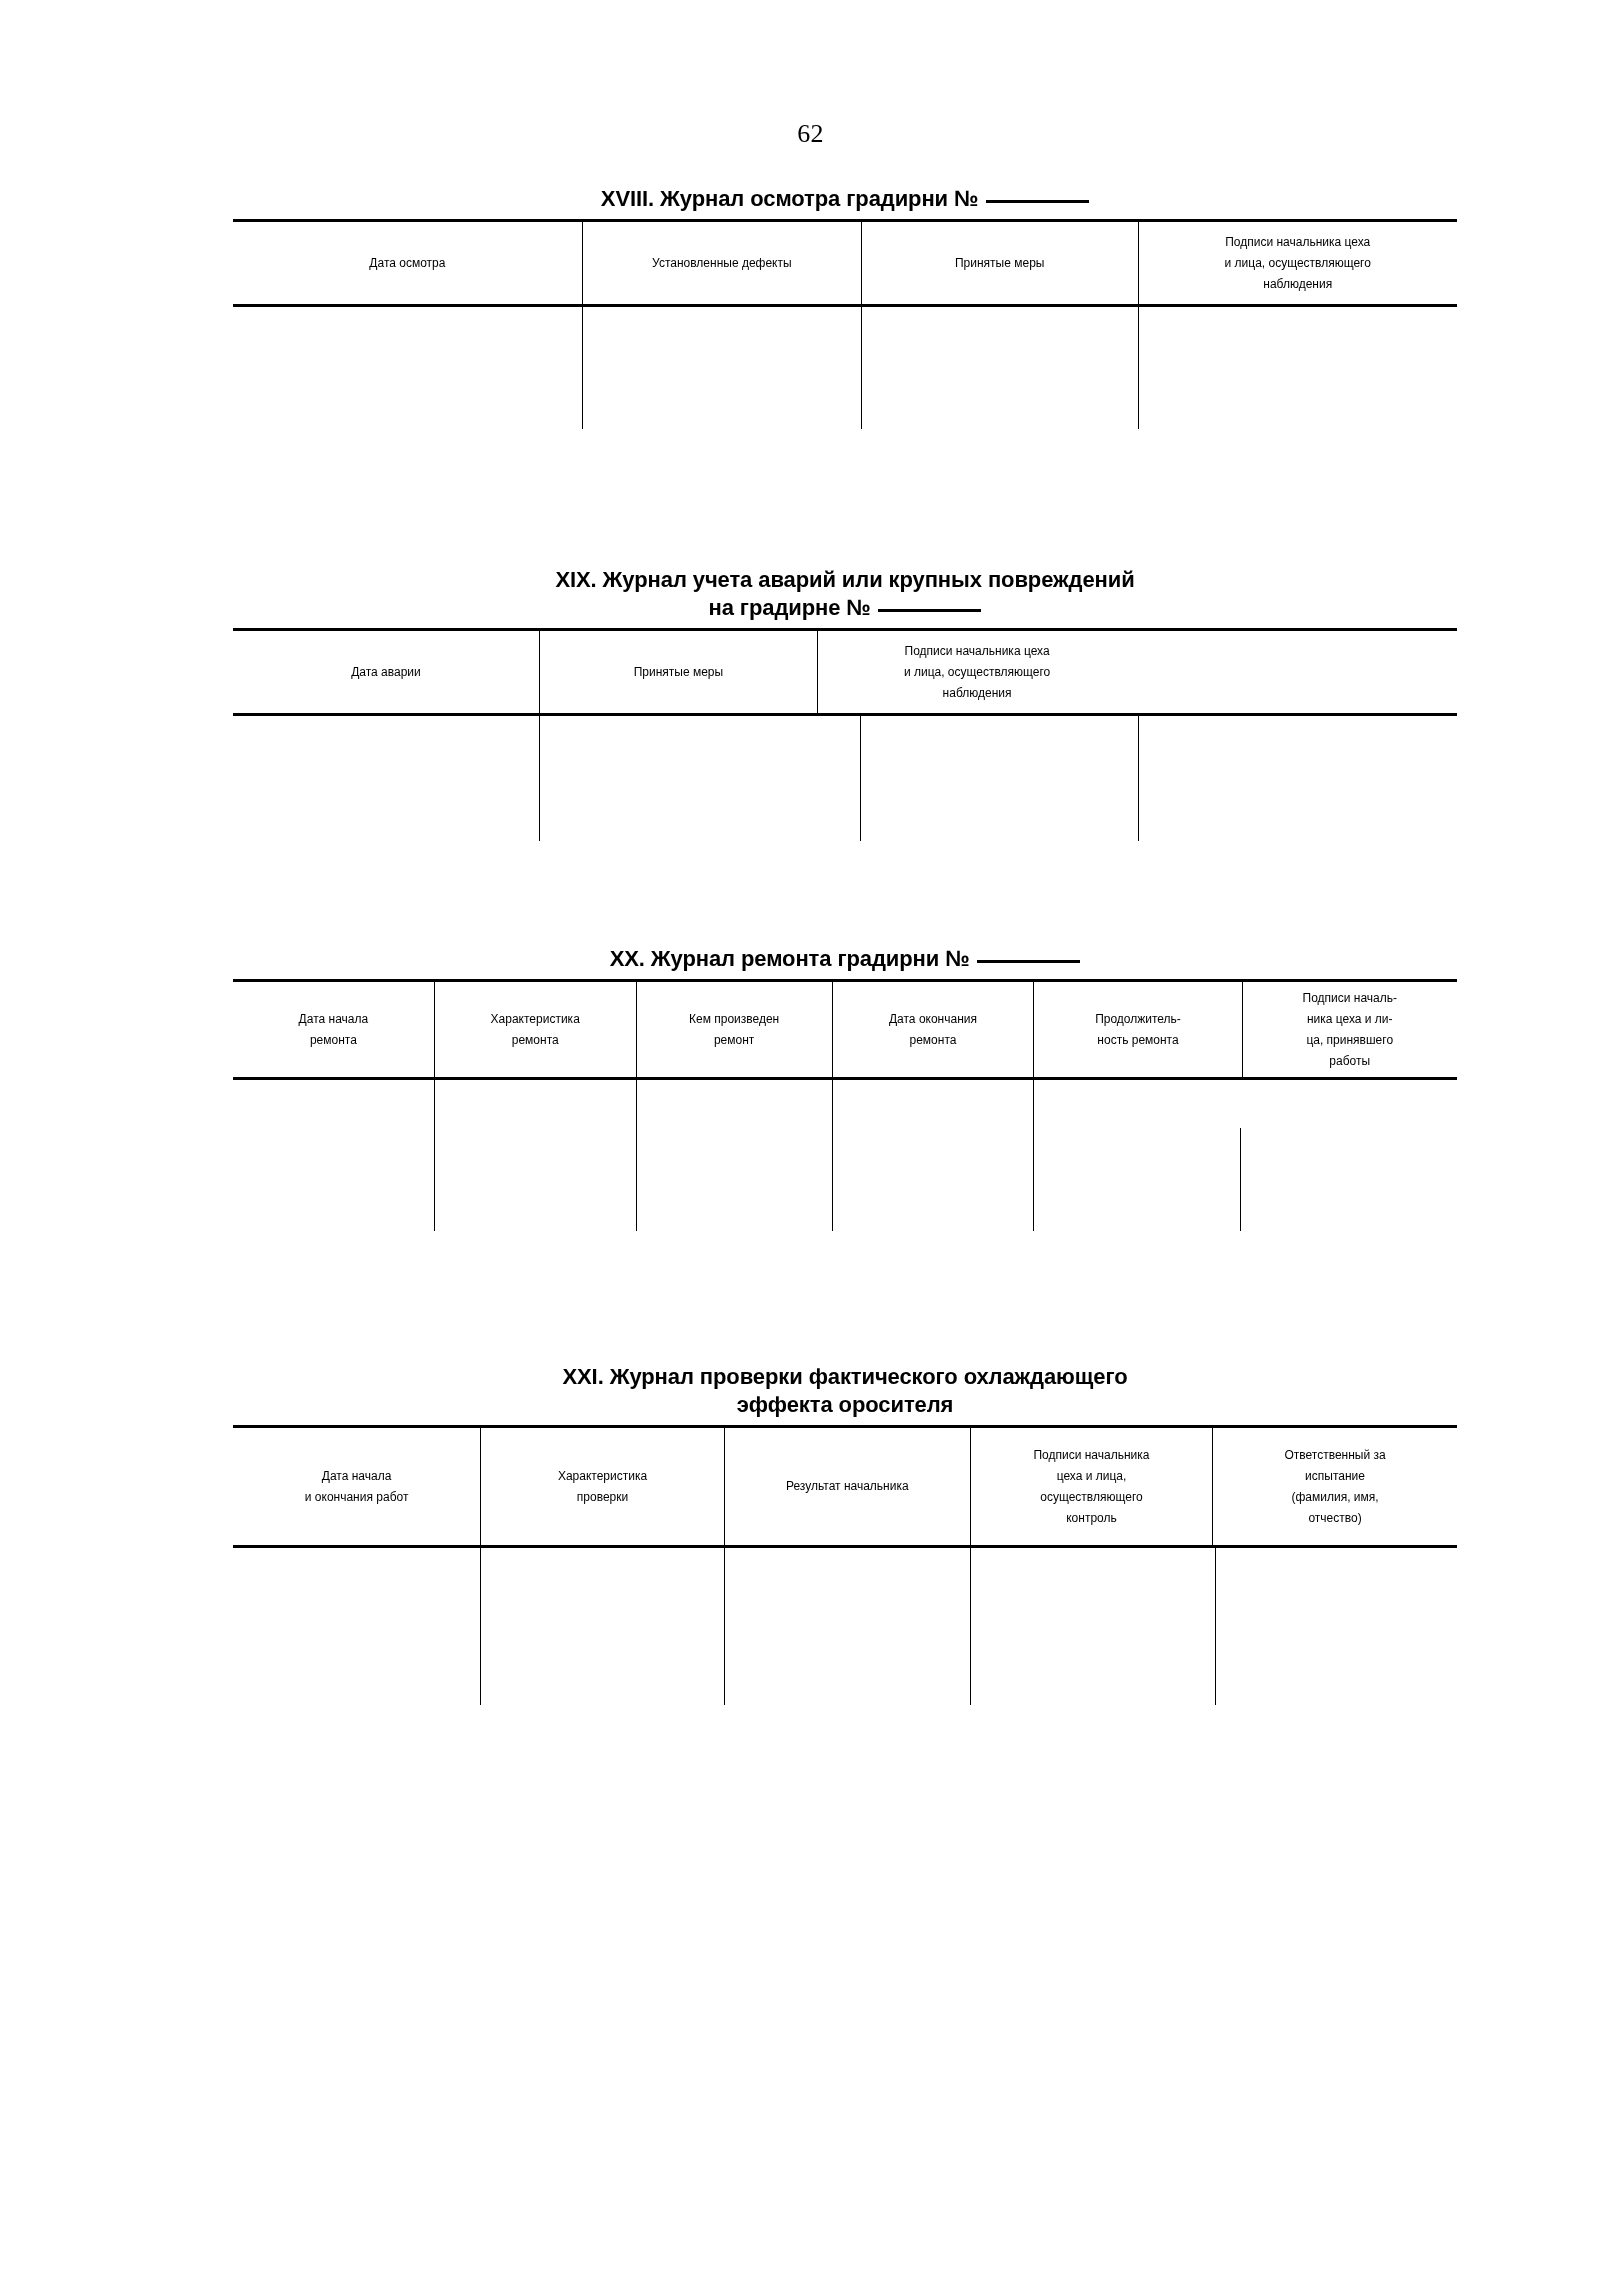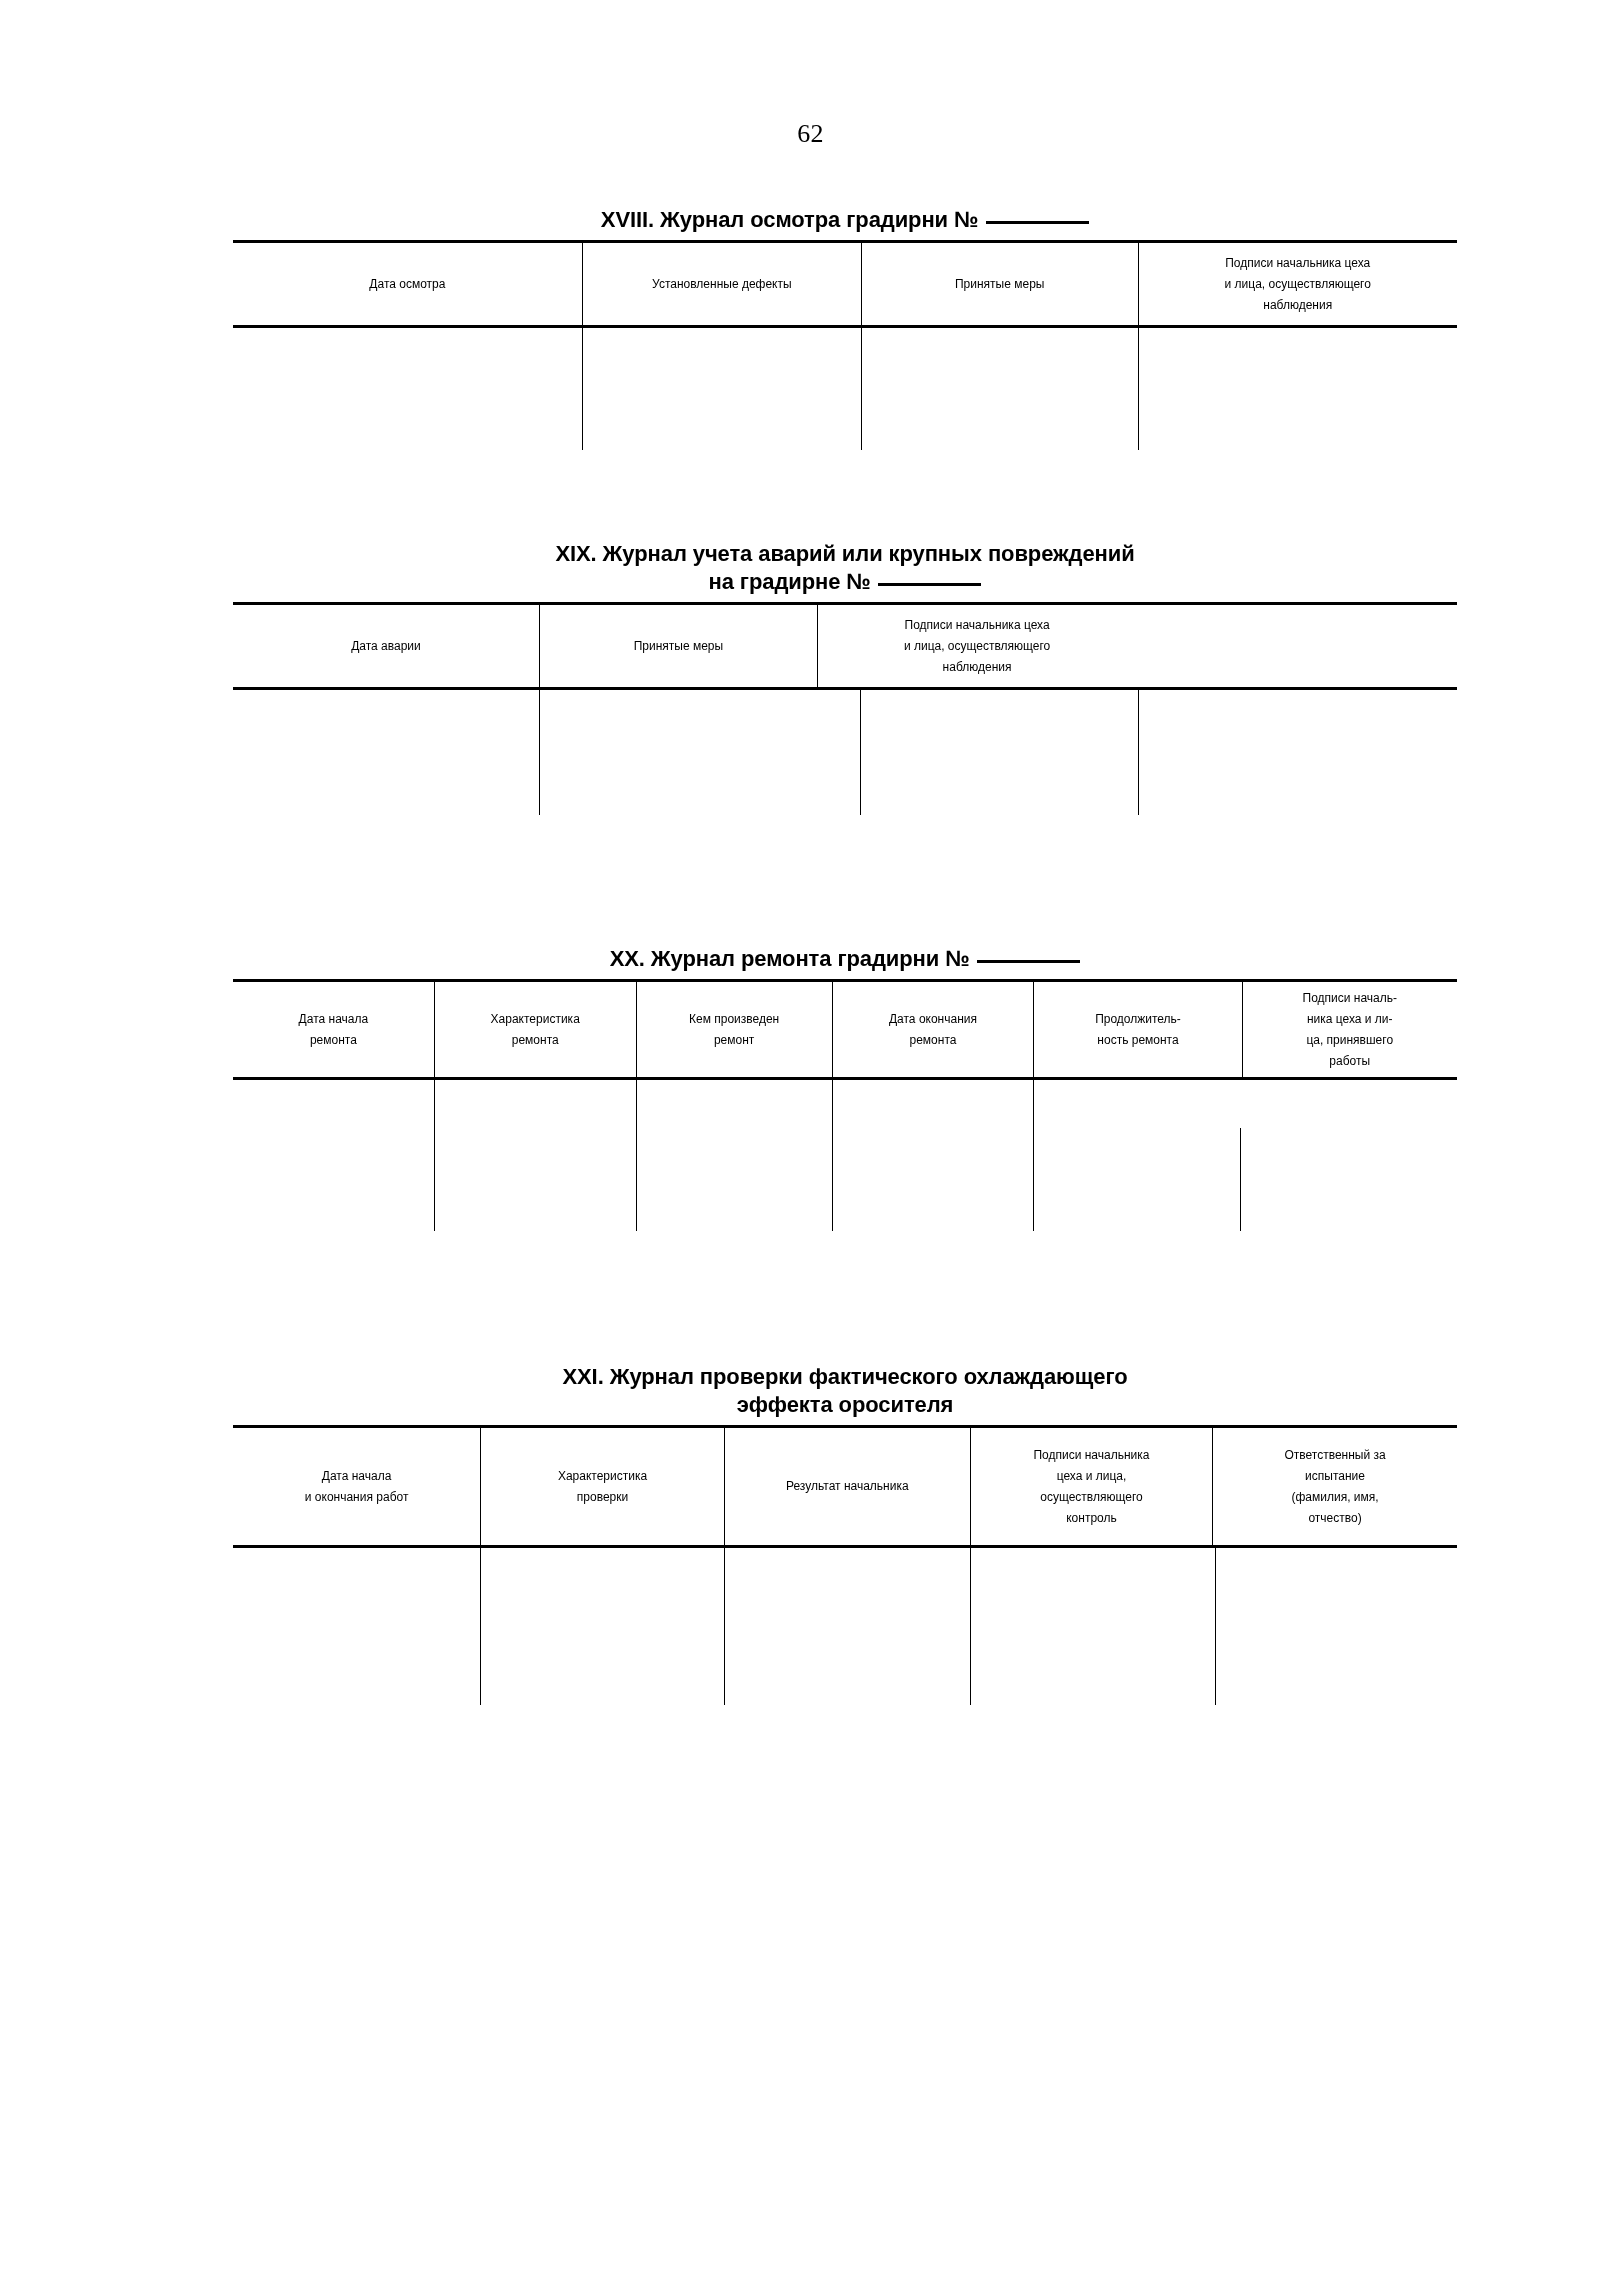--- a/index.html
+++ b/index.html
@@ -118,41 +118,41 @@
 </style>
 </head>
 <body>
 
 <div class="page">
 
   <div class="page-number">62</div>
 
   <div class="content">
 
-    <div class="section t1" style="top:206px;">
+    <div class="section t1" style="top:185px;">
       <div class="sec-title"><span>XVIII. Журнал осмотра градирни №</span><span class="blank-line"></span></div>
       <div class="jtable">
         <div class="jhead">
           <div class="cell" style="width:28.5%">Дата осмотра</div>
           <div class="cell" style="width:22.8%">Установленные дефекты</div>
           <div class="cell" style="width:22.6%">Принятые меры</div>
           <div class="cell" style="width:26.1%">Подписи начальника цеха
 и лица, осуществляющего
 наблюдения</div>
         </div>
         <div class="jbody">
           <div class="cell" style="width:28.5%"></div>
           <div class="cell" style="width:22.8%"></div>
           <div class="cell" style="width:22.6%"></div>
           <div class="cell" style="width:26.1%"></div>
         </div>
       </div>
     </div>
 
-    <div class="section t2" style="top:540px;">
+    <div class="section t2" style="top:566px;">
       <div class="sec-title"><span>XIX. Журнал учета аварий или крупных повреждений
 на градирне №</span><span class="blank-line"></span></div>
       <div class="jtable">
         <div class="jhead">
           <div class="cell" style="width:25.0%">Дата аварии</div>
           <div class="cell" style="width:22.7%">Принятые меры</div>
           <div class="cell" style="width:26.1%">Подписи начальника цеха
 и лица, осуществляющего
 наблюдения</div>
         </div>

